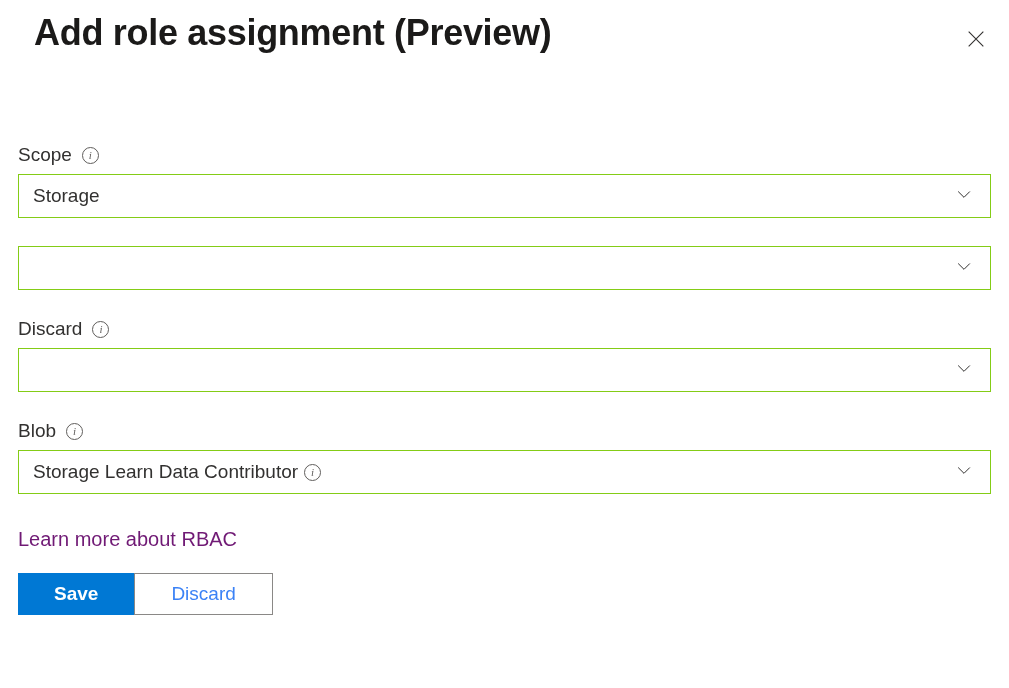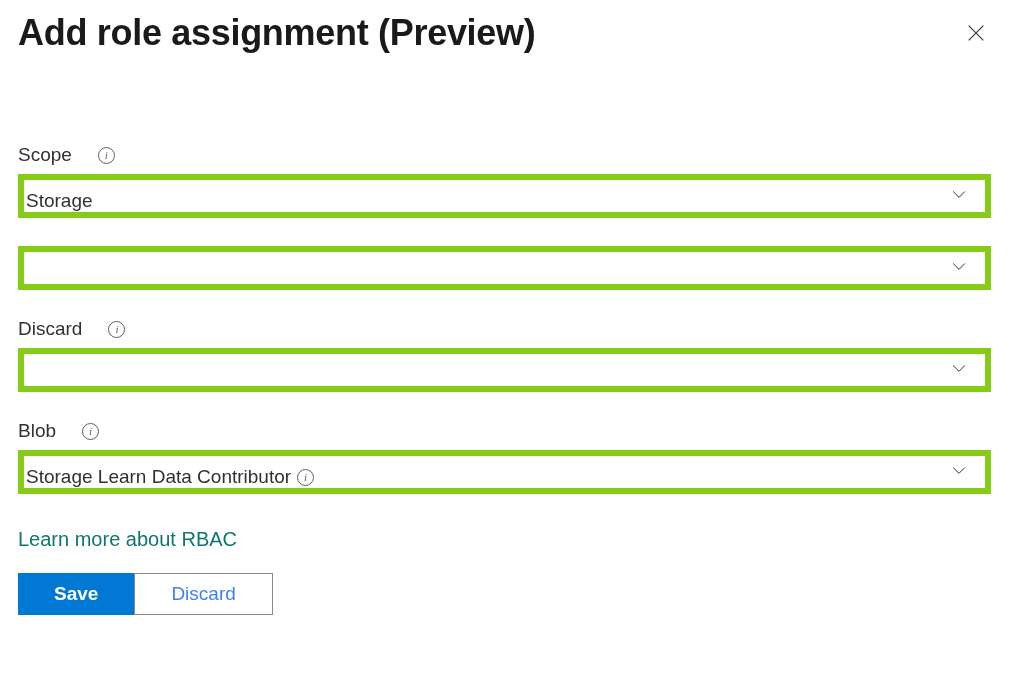--- a/index.html
+++ b/index.html
@@ -10,22 +10,23 @@
     body {
       font-family: "Segoe UI", -apple-system, BlinkMacSystemFont, sans-serif;
       background: #fff;
       color: #323130;
       padding: 12px 18px 18px 18px;
       width: 1009px;
     }
     .header {
       display: flex;
       justify-content: space-between;
-      align-items: flex-start;
+      align-items: flex-end;
       margin-bottom: 90px;
+      margin-left: 16px;
     }
     .title {
       font-size: 36px;
       font-weight: 600;
       color: #1b1a19;
       letter-spacing: -0.3px;
     }
     .close-btn {
       cursor: pointer;
       padding: 4px;
@@ -39,21 +40,21 @@
       height: 22px;
       stroke: #323130;
       stroke-width: 1.2;
     }
     .field {
       margin-bottom: 28px;
     }
     .field-label-row {
       display: flex;
       align-items: center;
-      gap: 26px;
+      gap: 10px;
       margin-bottom: 8px;
     }
     .field-label {
       font-size: 19px;
       color: #323130;
       font-weight: 400;
     }
     .info-icon {
       display: inline-flex;
       align-items: center;
@@ -68,26 +69,26 @@
       font-family: Georgia, serif;
       line-height: 1;
       cursor: default;
     }
     .info-icon-inline {
       margin-left: 6px;
     }
     .select {
       position: relative;
       width: 100%;
-      border: 6px solid #84cc16;
+      border: 1px solid #84cc16;
       background: #fff;
       height: 44px;
       display: flex;
-      align-items: flex-end;
-      padding: 0 44px 0 2px;
+      align-items: center;
+      padding: 0 44px 0 14px;
       cursor: pointer;
     }
     .select-value {
       font-size: 19px;
       color: #323130;
       display: flex;
       align-items: center;
     }
     .select-chevron {
       position: absolute;
@@ -98,21 +99,21 @@
     }
     .select-chevron svg {
       width: 20px;
       height: 20px;
       stroke: #323130;
       stroke-width: 1.2;
       fill: none;
     }
     .link {
       display: inline-block;
-      color: #0f766e;
+      color: #701a75;
       font-size: 20px;
       text-decoration: none;
       margin-top: 6px;
       margin-bottom: 22px;
       cursor: pointer;
     }
     .button-row {
       display: flex;
       gap: 0;
     }

